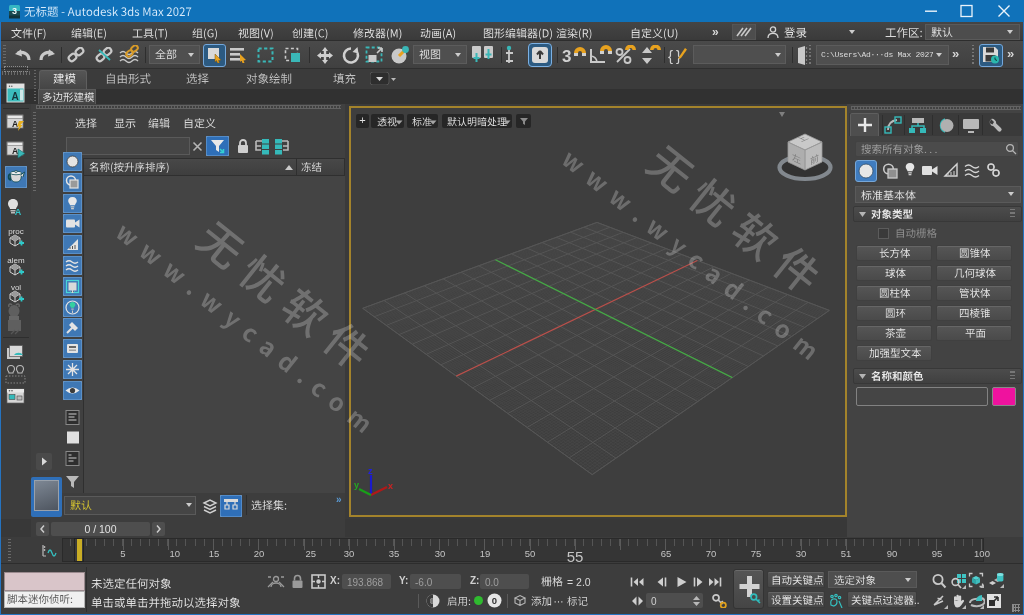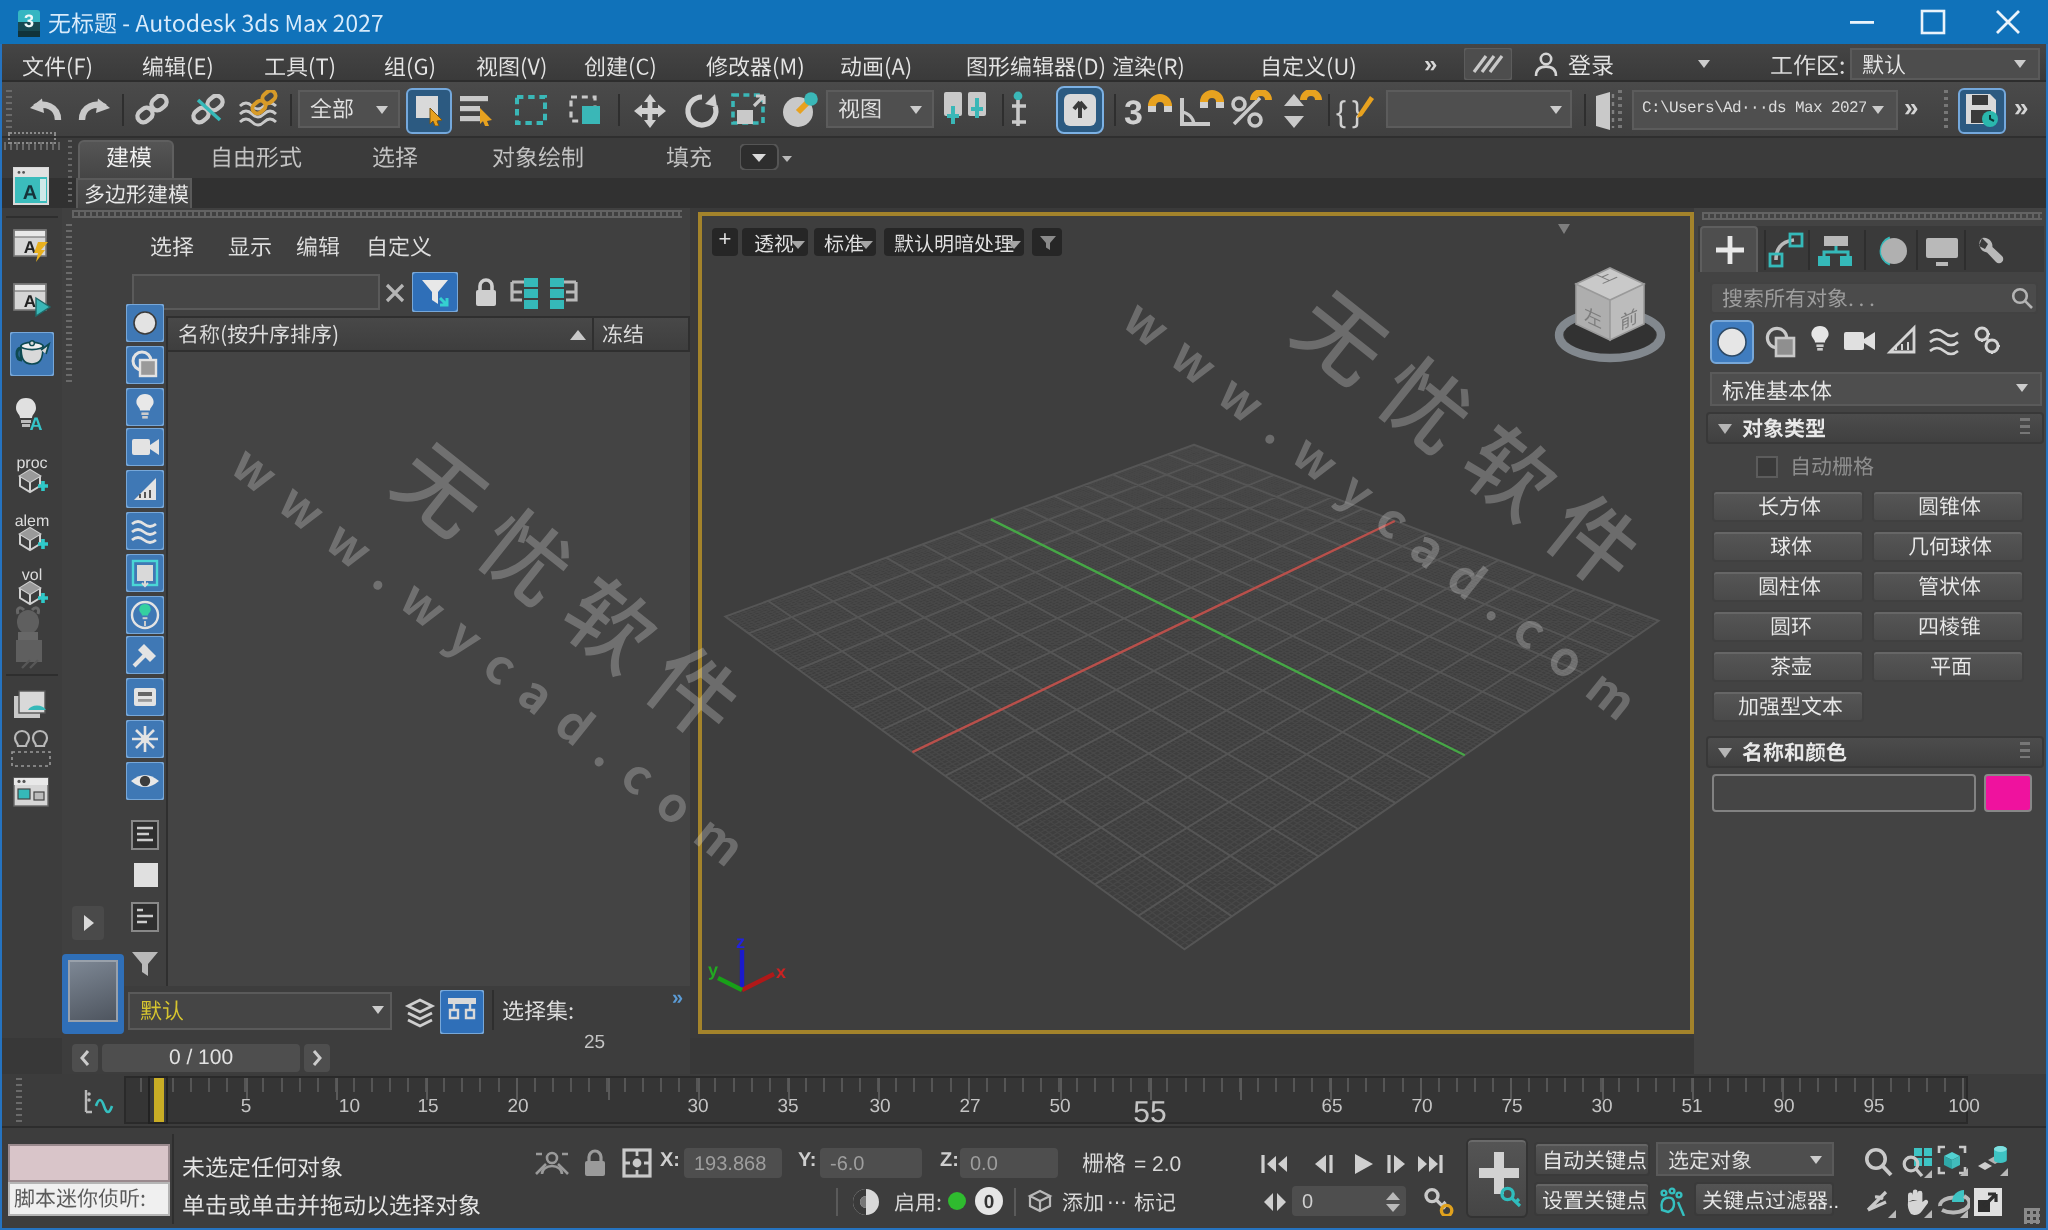--- a/index.html
+++ b/index.html
@@ -752,29 +752,29 @@
     <div class="abs" style="left:78px;top:539px;width:1px;height:11px;background:#5a5a5a"></div>
     <div class="abs" style="left:123px;top:539px;width:1px;height:11px;background:#5a5a5a"></div>
     <div class="abs" style="left:111px;top:548px;width:24px;text-align:center;font-size:9.5px;color:#c4c4c4">5</div>
     <div class="abs" style="left:168px;top:539px;width:1px;height:11px;background:#5a5a5a"></div>
     <div class="abs" style="left:156px;top:548px;width:24px;text-align:right;font-size:9.5px;color:#c4c4c4">10</div>
     <div class="abs" style="left:213px;top:539px;width:1px;height:11px;background:#5a5a5a"></div>
     <div class="abs" style="left:202px;top:548px;width:24px;text-align:center;font-size:9.5px;color:#c4c4c4">15</div>
     <div class="abs" style="left:258px;top:539px;width:1px;height:11px;background:#5a5a5a"></div>
     <div class="abs" style="left:247px;top:548px;width:24px;text-align:center;font-size:9.5px;color:#c4c4c4">20</div>
     <div class="abs" style="left:304px;top:539px;width:1px;height:11px;background:#5a5a5a"></div>
-    <div class="abs" style="left:292px;top:516px;width:24px;text-align:left;font-size:9.5px;color:#c4c4c4">25</div>
+    <div class="abs" style="left:292px;top:548px;width:24px;text-align:right;font-size:9.5px;color:#c4c4c4">25</div>
     <div class="abs" style="left:349px;top:539px;width:1px;height:11px;background:#5a5a5a"></div>
     <div class="abs" style="left:337px;top:548px;width:24px;text-align:center;font-size:9.5px;color:#c4c4c4">30</div>
     <div class="abs" style="left:394px;top:539px;width:1px;height:11px;background:#5a5a5a"></div>
     <div class="abs" style="left:382px;top:548px;width:24px;text-align:center;font-size:9.5px;color:#c4c4c4">35</div>
     <div class="abs" style="left:439px;top:539px;width:1px;height:11px;background:#5a5a5a"></div>
     <div class="abs" style="left:428px;top:548px;width:24px;text-align:center;font-size:9.5px;color:#c4c4c4">30</div>
     <div class="abs" style="left:484px;top:539px;width:1px;height:11px;background:#5a5a5a"></div>
-    <div class="abs" style="left:473px;top:548px;width:24px;text-align:center;font-size:9.5px;color:#c4c4c4">27</div>
+    <div class="abs" style="left:473px;top:548px;width:24px;text-align:center;font-size:9.5px;color:#c4c4c4">19</div>
     <div class="abs" style="left:530px;top:539px;width:1px;height:11px;background:#5a5a5a"></div>
     <div class="abs" style="left:518px;top:548px;width:24px;text-align:center;font-size:9.5px;color:#c4c4c4">50</div>
     <div class="abs" style="left:575px;top:539px;width:1px;height:11px;background:#5a5a5a"></div>
     <div class="abs" style="left:563px;top:548px;width:24px;text-align:center;font-size:15px;color:#c4c4c4">55</div>
     <div class="abs" style="left:620px;top:539px;width:1px;height:11px;background:#5a5a5a"></div>
     <div class="abs" style="left:608px;top:564px;width:24px;text-align:center;font-size:9.5px;color:#c4c4c4">60</div>
     <div class="abs" style="left:665px;top:539px;width:1px;height:11px;background:#5a5a5a"></div>
     <div class="abs" style="left:654px;top:548px;width:24px;text-align:center;font-size:9.5px;color:#c4c4c4">65</div>
     <div class="abs" style="left:710px;top:539px;width:1px;height:11px;background:#5a5a5a"></div>
     <div class="abs" style="left:699px;top:548px;width:24px;text-align:center;font-size:9.5px;color:#c4c4c4">70</div>

